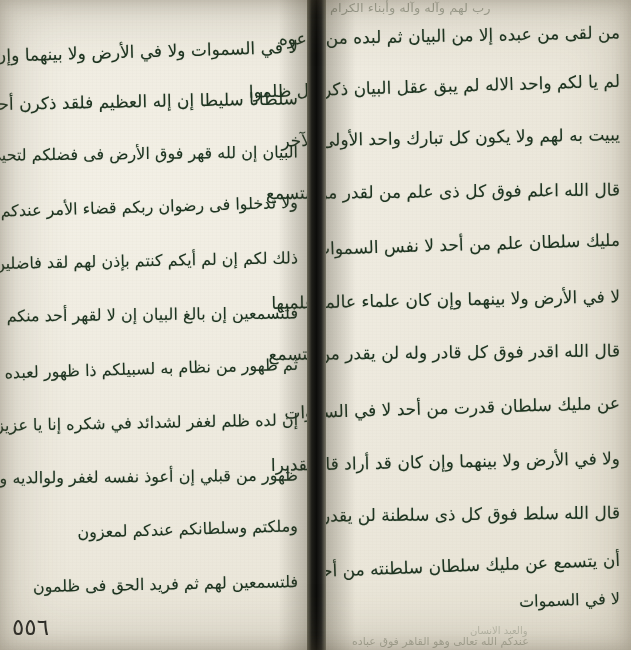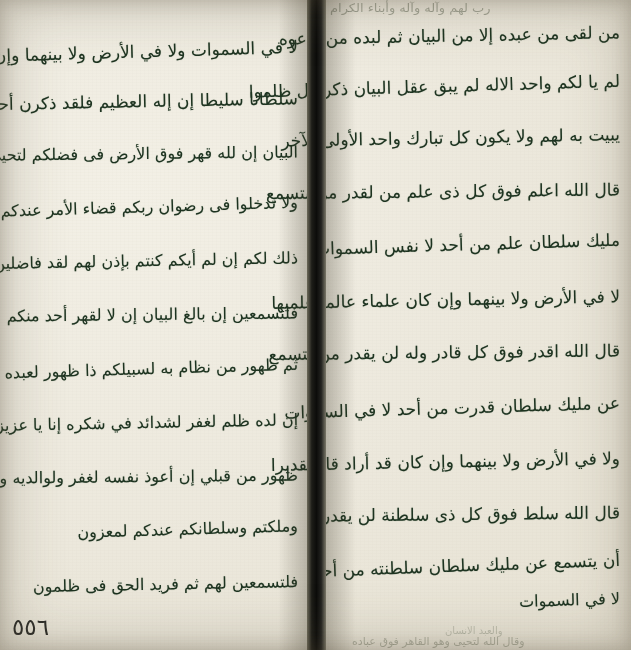--- a/index.html
+++ b/index.html
@@ -77,21 +77,21 @@
     transform: scaleY(.9);
   }
   .bleed-bottom {
     bottom: 2px;
     left: 352px;
     font-size: 11px;
     color: rgba(60,70,50,.33);
   }
   .bleed-bottom2 {
     bottom: 14px;
-    left: 445px;
+    left: 470px;
     font-size: 10px;
     color: rgba(60,70,50,.25);
   }
 
   
   .column {
     position: absolute;
     top: 0;
     height: 650px;
     direction: rtl;
@@ -164,19 +164,19 @@
     <div class="line s1" style="top:414px; font-size:16px;">إن لده ظلم لغفر لشدائد في شكره إنا يا عزيز</div>
     <div class="line s3" style="top:468px; font-size:16px;">ظهور من قبلي إن أعوذ نفسه لغفر ولوالديه وعلمتم</div>
     <div class="line s2" style="top:522px; font-size:16px; padding-left:30px;">وملكتم وسلطانكم عندكم لمعزون</div>
     <div class="line s1" style="top:576px; font-size:16px; padding-left:20px;">فلتسمعين لهم ثم فريد الحق فى ظلمون</div>
   </div>
 
   <div class="gutter-glow-l"></div>
   <div class="gutter-glow-r"></div>
   <div class="gutter"></div>
 
-  <div class="bleed bleed-bottom">وقال الله لتحيى وهو القاهر فوق عباده</div>
+  <div class="bleed bleed-bottom">عندكم الله تعالى وهو القاهر فوق عباده</div>
   <div class="bleed bleed-bottom2">والعبد الانسان</div>
 
   <div class="pagenum">٥٥٦</div>
 
   <div class="vignette"></div>
 </div>
 
 </body></html>

